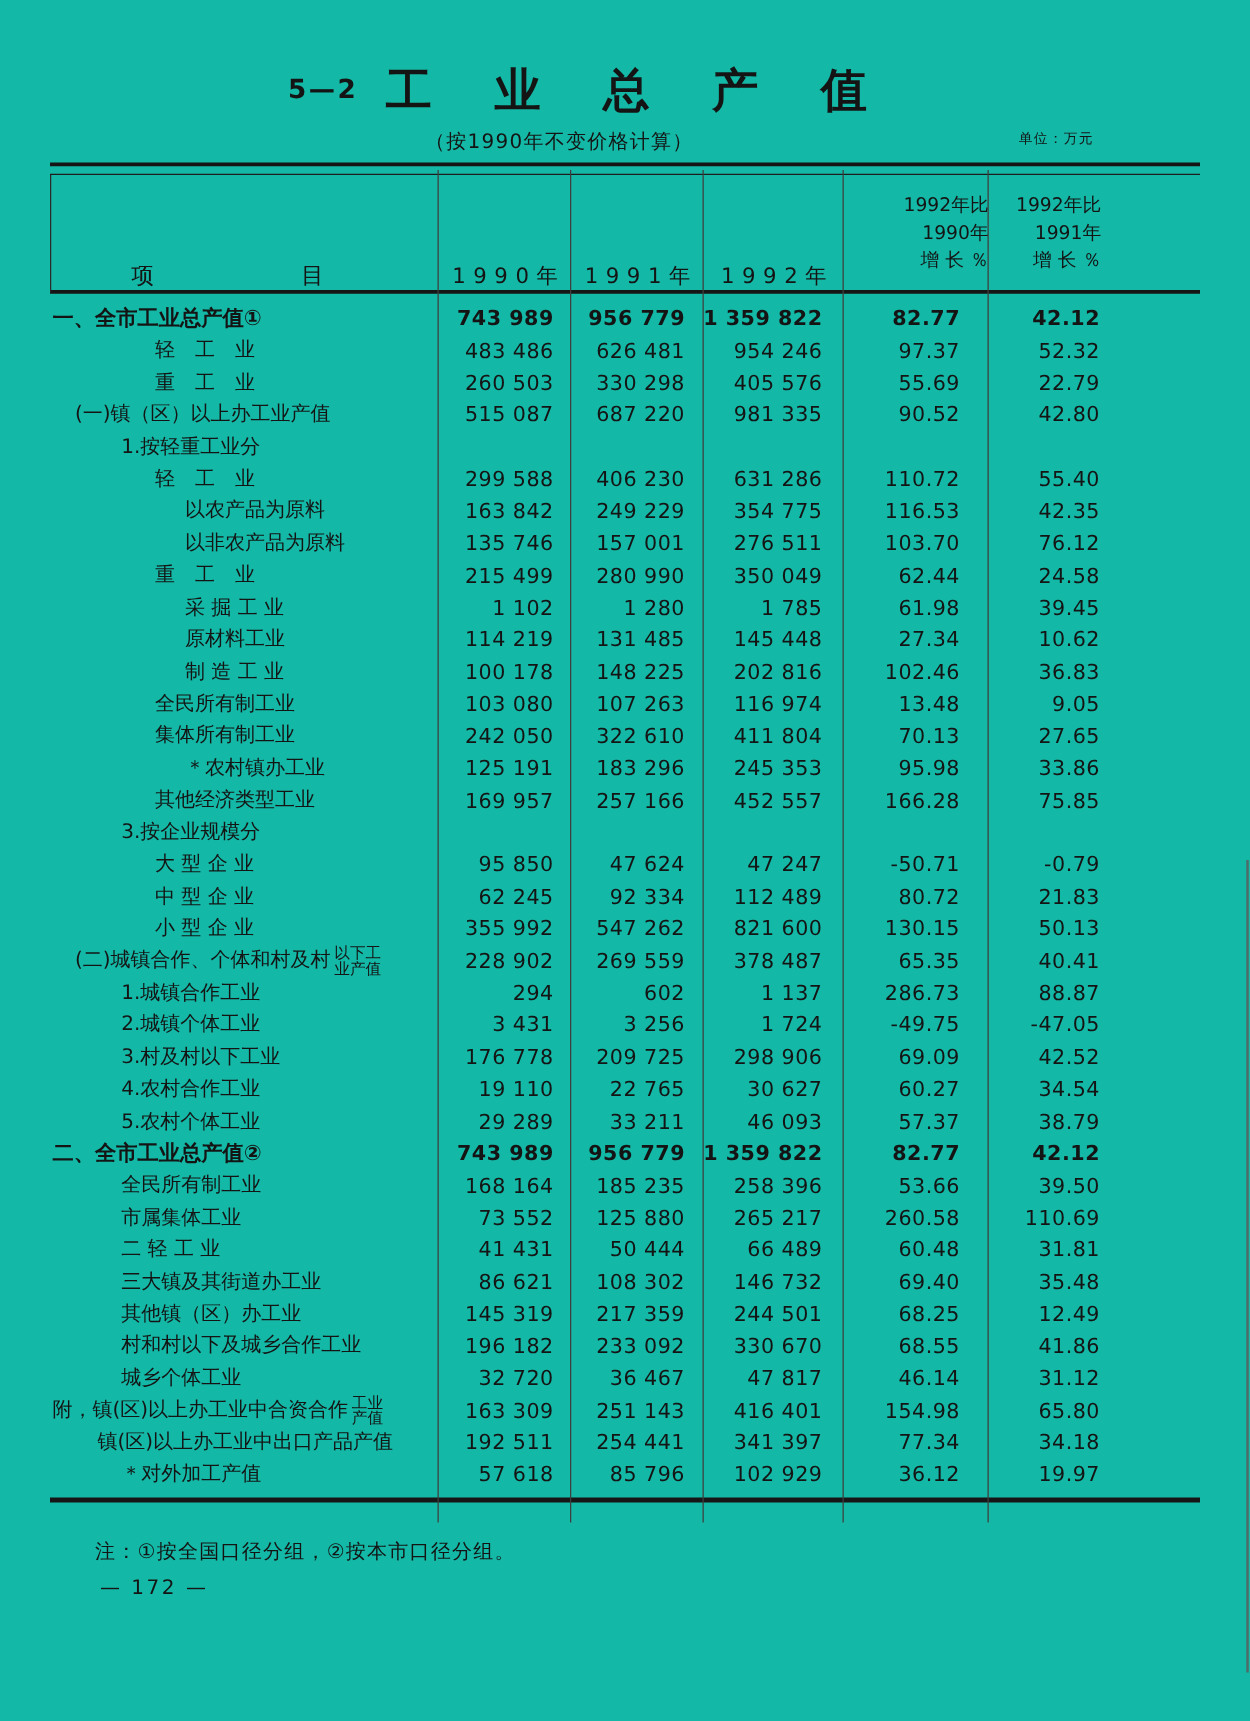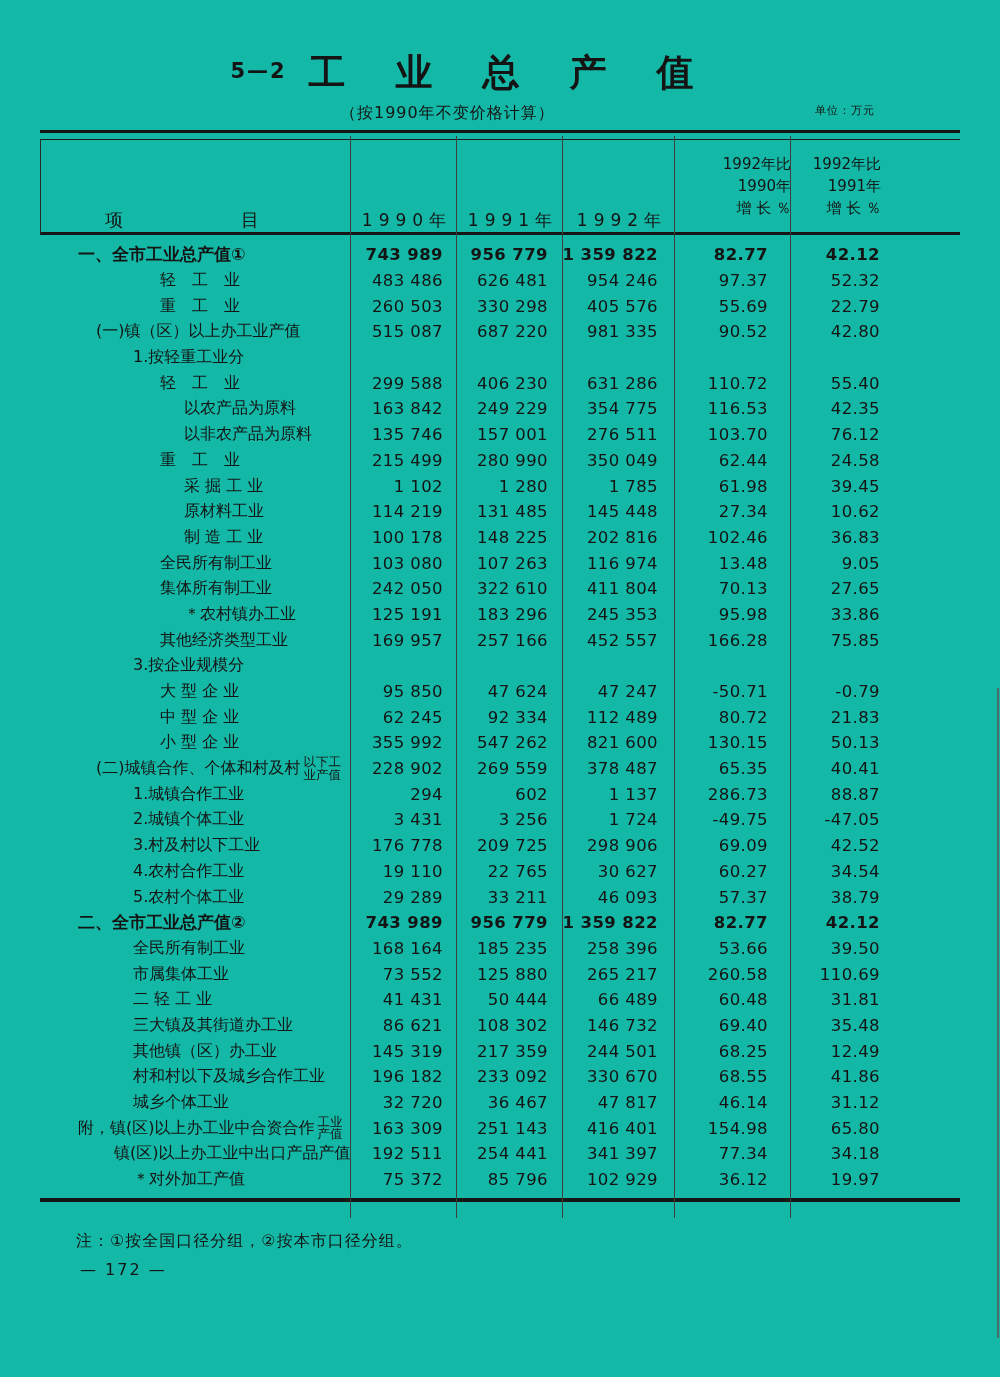--- a/index.html
+++ b/index.html
@@ -51,21 +51,21 @@
   .h1,.h2,.h3{font-size:17px;letter-spacing:6px;text-indent:6px;}
   .h4,.h5{flex-direction:column;font-size:15px;line-height:22px;justify-content:center;}
   .h5{padding-right:80px;}
   
   .tbody{padding:7px 0 6px 0;}
   .row{
     display:grid;grid-template-columns:310px 106px 106px 112px 116px 170px;
     height:25.7px;align-items:center;
   }
   .cell{white-space:nowrap;}
-  .lab{font-size:16px;display:flex;align-items:center;margin-left:36px;}
+  .lab{font-size:16px;display:flex;align-items:center;}
   .num{font-size:16.5px;text-align:right;letter-spacing:0.4px;}
   .n0{padding-right:13px}.n1{padding-right:14px}.n2{padding-right:16px}
   .n3{padding-right:22px}.n4{padding-right:80px}
   .bold .lab,.bold .num{font-weight:bold;}
   .bold .lab{font-size:17px;}
   .ind0 .lab{padding-left:2px}
   .ind1 .lab{padding-left:20px}
   .ind2 .lab{padding-left:38px}
   .ind3 .lab{padding-left:57px}
   .ind4 .lab{padding-left:84px}
@@ -481,21 +481,21 @@
           <div class="cell num n0">192 511</div>
           <div class="cell num n1">254 441</div>
           <div class="cell num n2">341 397</div>
           <div class="cell num n3">77.34</div>
           <div class="cell num n4">34.18</div>
         </div>
         <div class="row ind3">
           <div class="cell lab">
             <span>＊对外加工产值</span>
           </div>
-          <div class="cell num n0">75 372</div>
+          <div class="cell num n0">57 618</div>
           <div class="cell num n1">85 796</div>
           <div class="cell num n2">102 929</div>
           <div class="cell num n3">36.12</div>
           <div class="cell num n4">19.97</div>
         </div>
       </div>
 
     <div class="bottom-rule"></div>
 
     <div class="vline vl0"></div>

